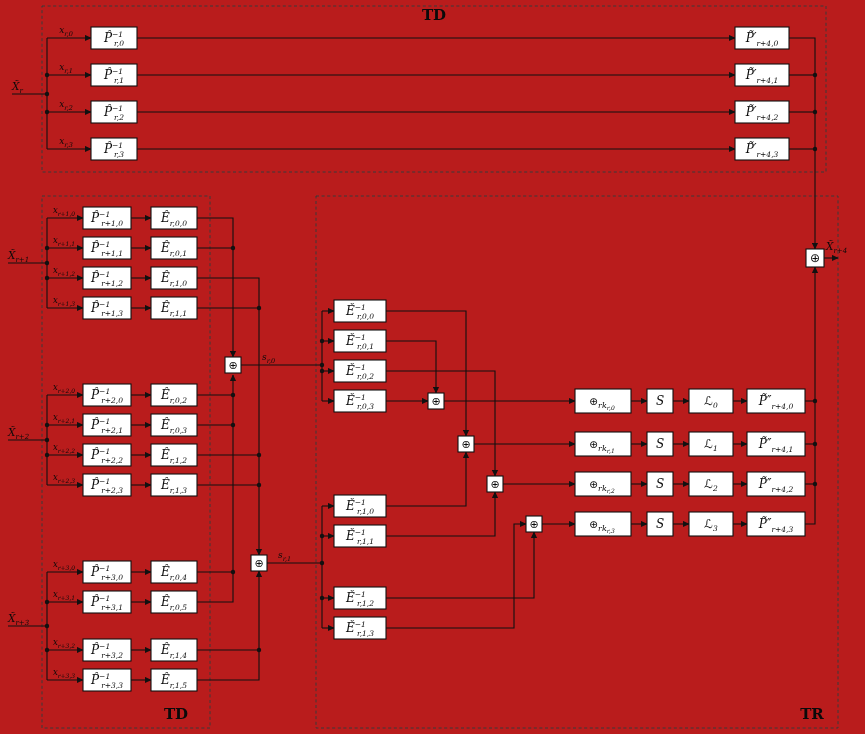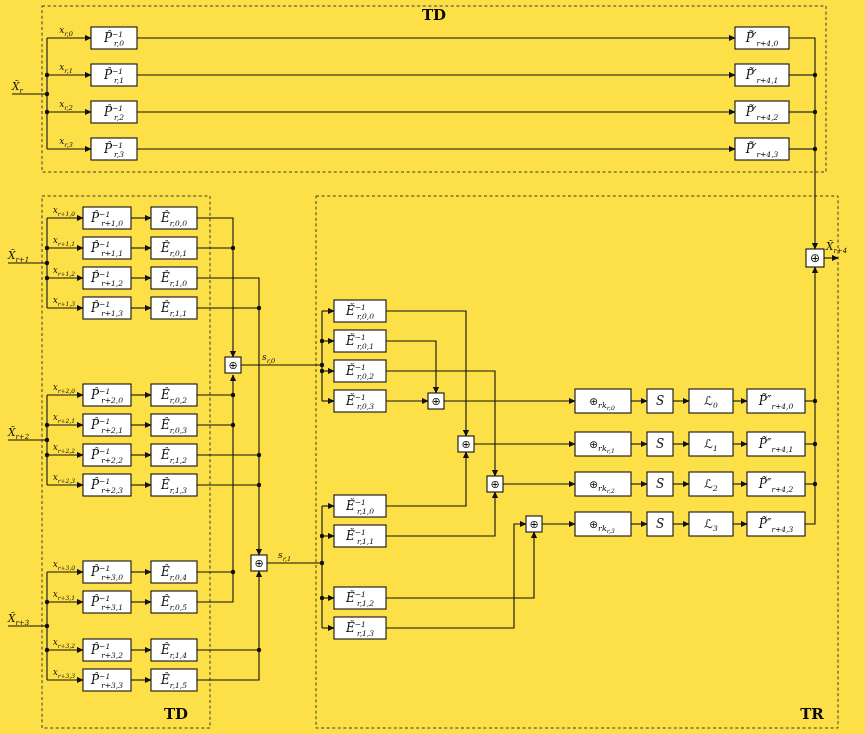--- a/index.html
+++ b/index.html
@@ -1,16 +1,16 @@
 <!DOCTYPE html>
 <html><head>
 <meta charset="utf-8">
 <style>
   html,body{margin:0;padding:0;background:#fff;}
-  .stage{width:865px;height:734px;background:#fde047;position:relative;overflow:hidden;}
+  .stage{width:865px;height:734px;background:#b91c1c;position:relative;overflow:hidden;}
   svg{display:block;}
   .w{stroke:#111;stroke-width:1.1;fill:none;}
   .bx{fill:#fff;stroke:#111;stroke-width:1.1;}
   .db{fill:none;stroke:#3a3a3a;stroke-width:1;stroke-dasharray:3 2.6;}
   .dt{fill:#111;}
   text{font-family:"DejaVu Serif","DejaVu Sans","Liberation Serif",serif;fill:#0a0a0a;}
   .v{font-style:italic;}
   .rg{font-weight:bold;font-size:15px;}
   .xg{font-family:"DejaVu Sans","Liberation Sans",sans-serif;font-style:normal;}
 </style>

